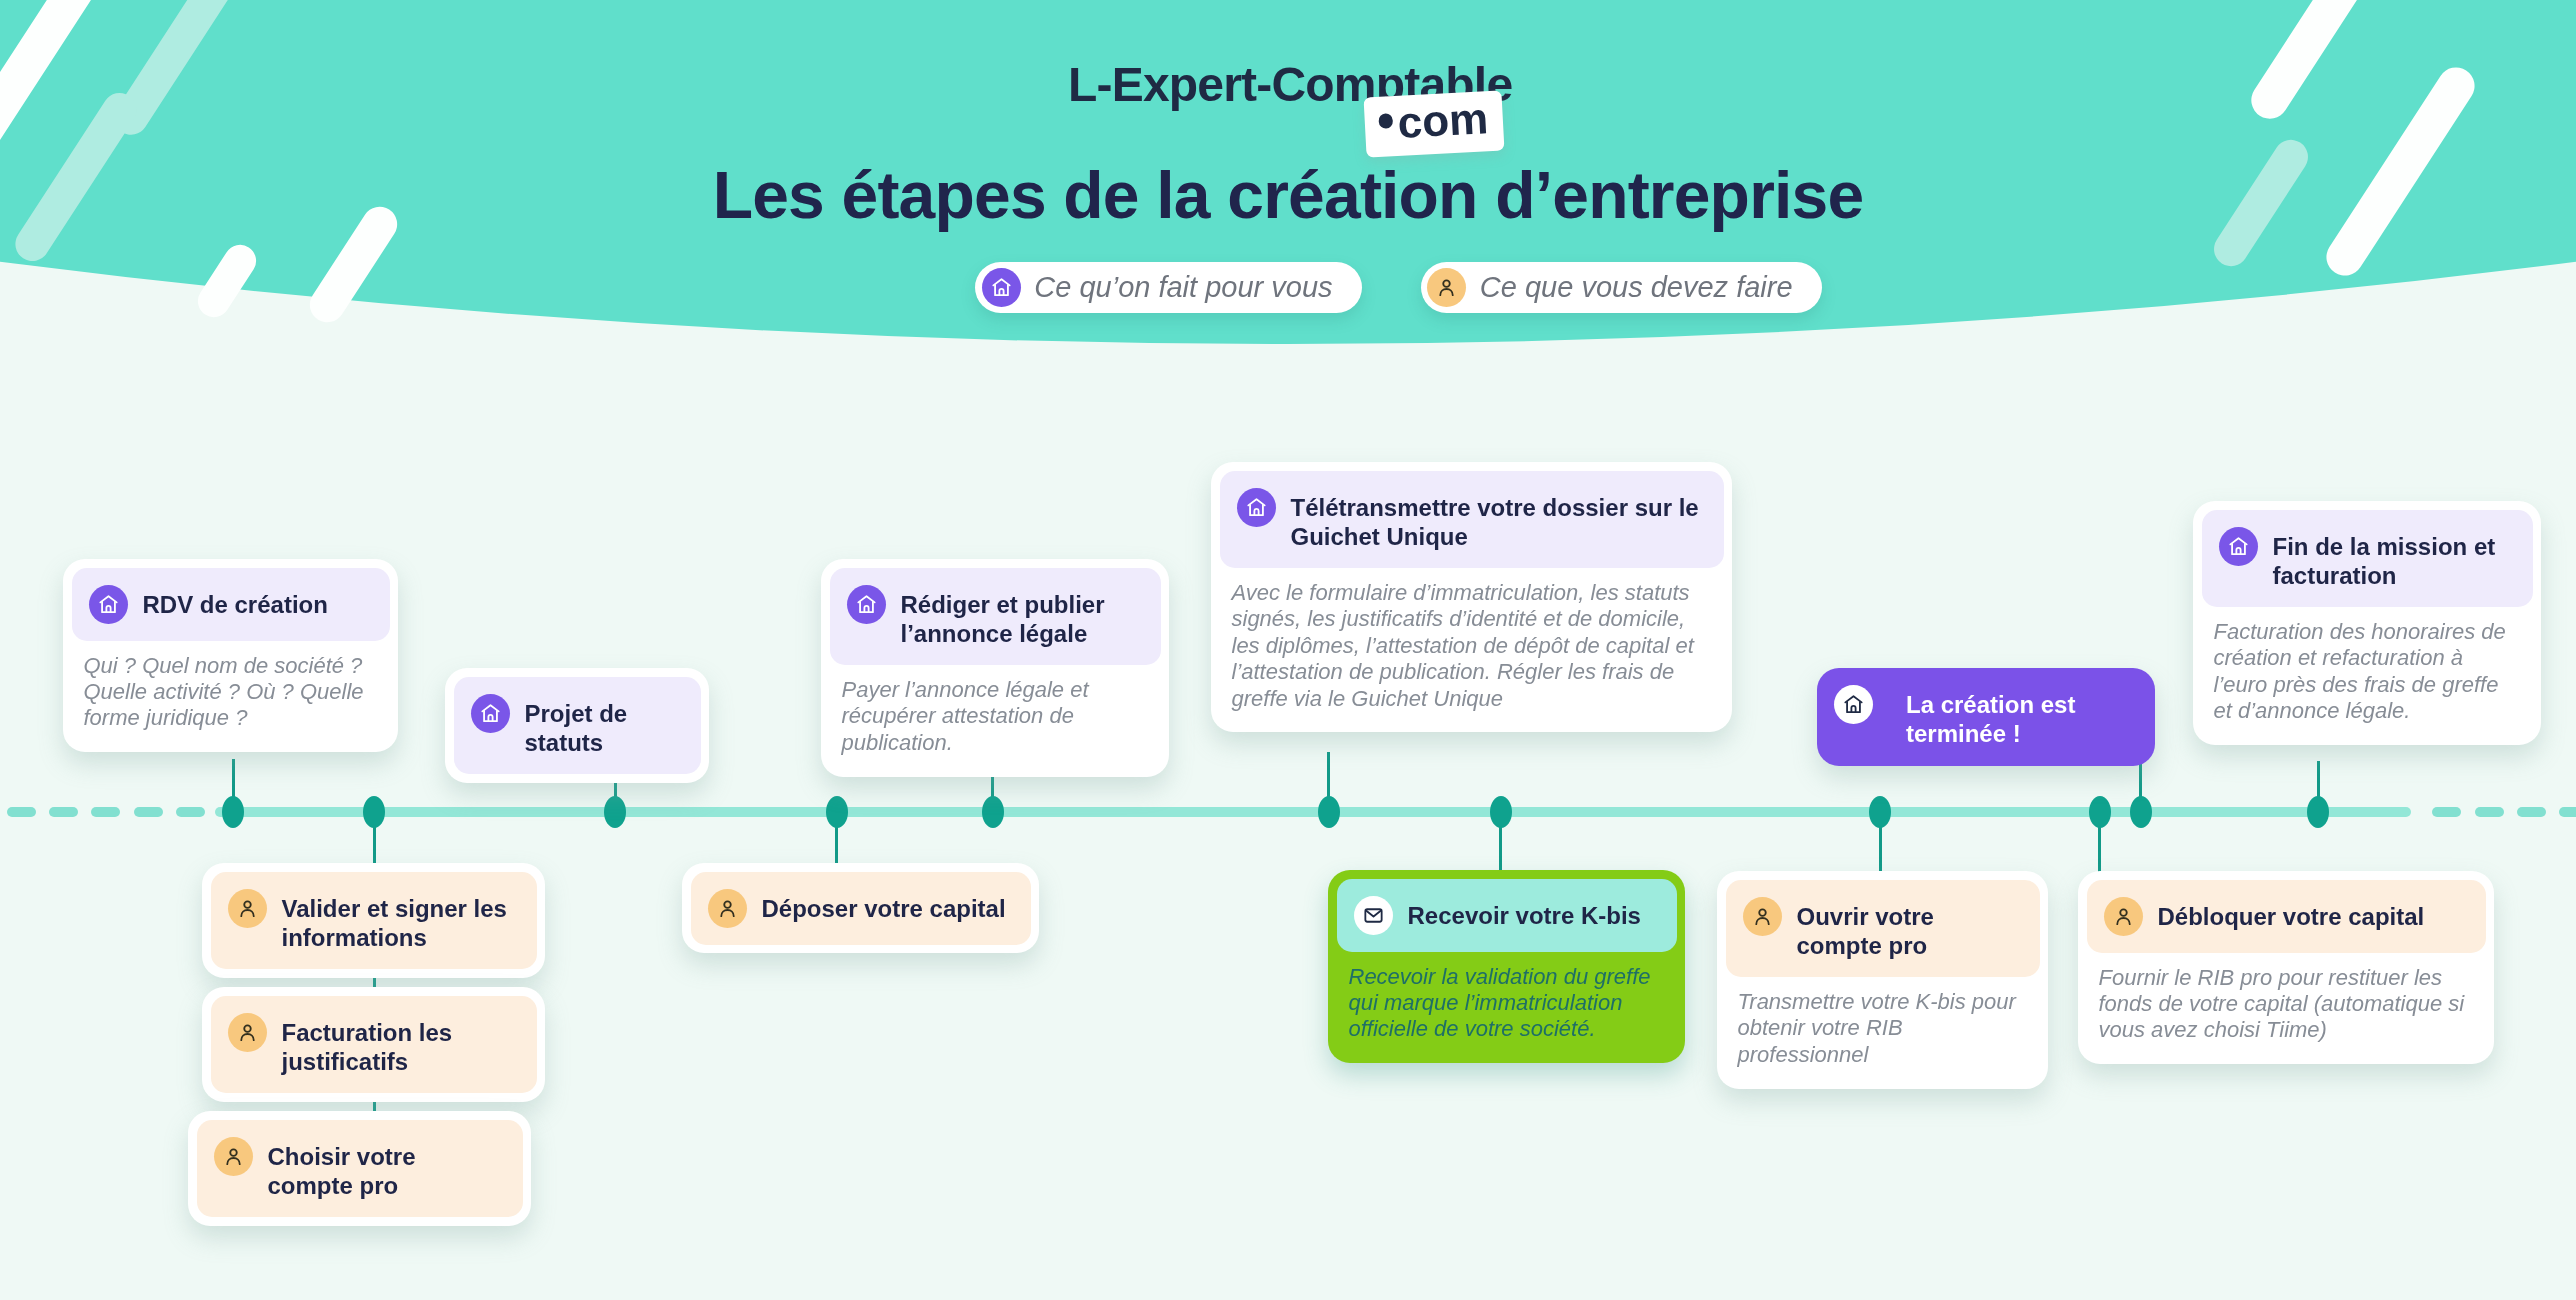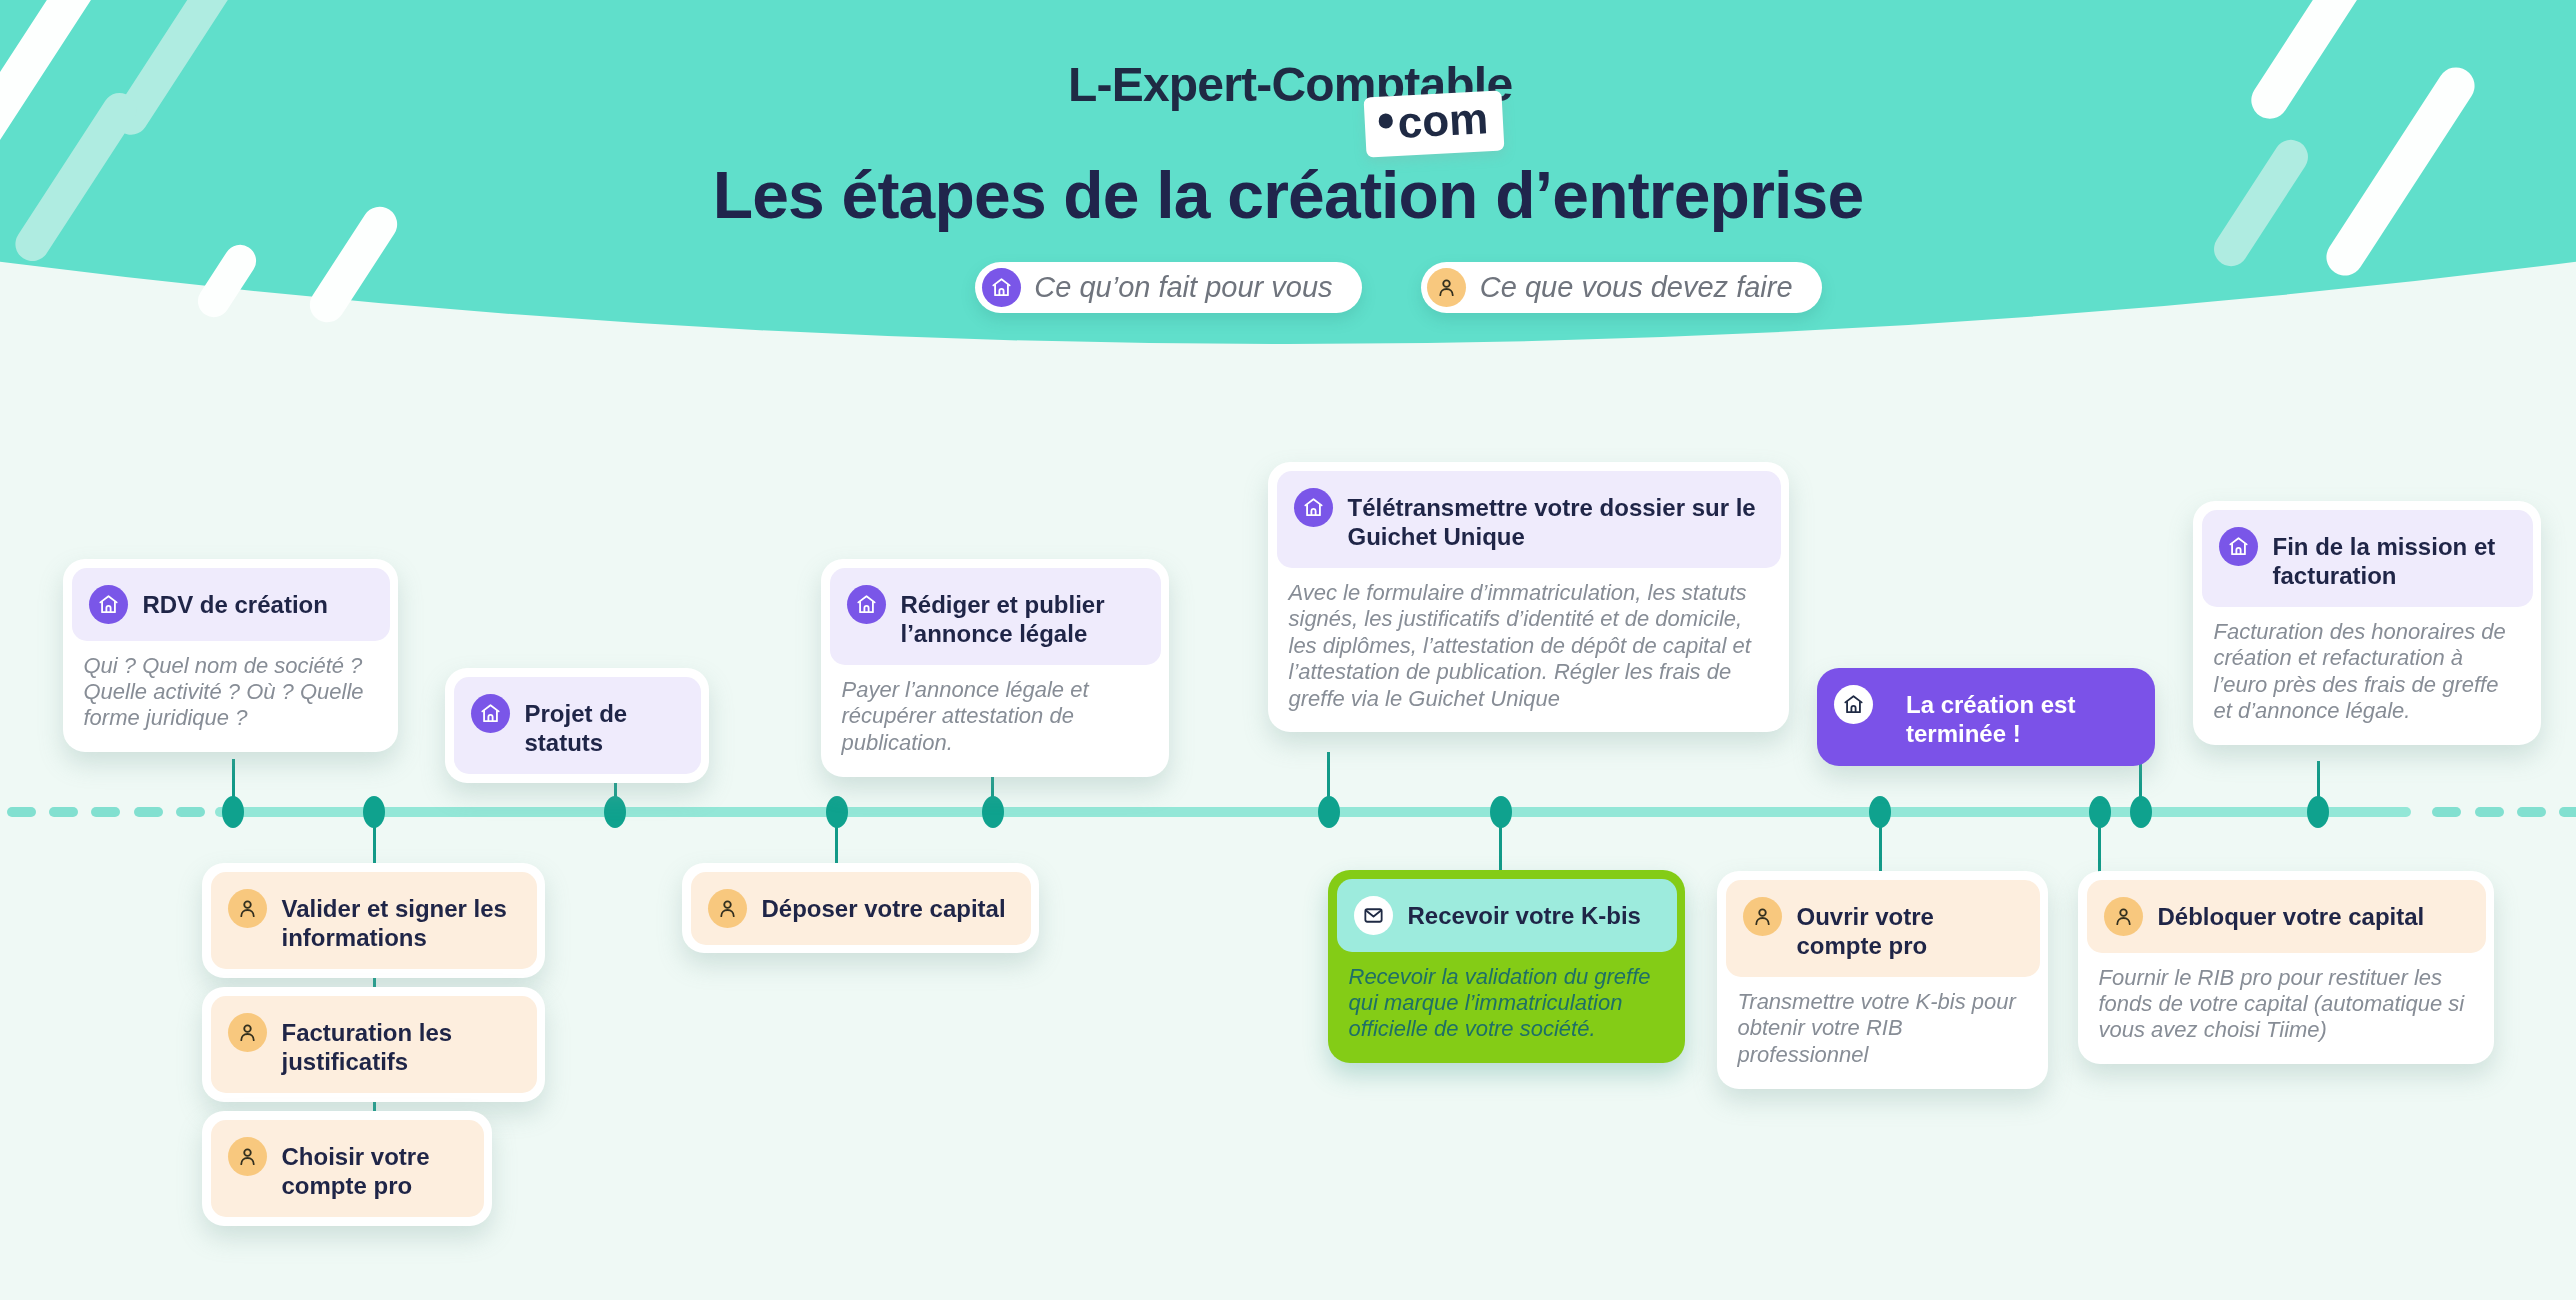--- a/index.html
+++ b/index.html
@@ -197,21 +197,21 @@
       <span class="icon-circle ic-purple">
           <svg viewBox="0 0 24 24">
             <use href="#g-house"></use>
           </svg>
         </span>
       <span class="card-title">Rédiger et publier l’annonce légale</span>
     </div>
     <div class="card-body">Payer l’annonce légale et récupérer attestation de publication.</div>
   </div>
 
-  <div class="card" style="left:1268px; top:462px; width:521px;">
+  <div class="card" style="left:1211px; top:462px; width:521px;">
     <div class="card-header hd-lav">
       <span class="icon-circle ic-purple">
           <svg viewBox="0 0 24 24">
             <use href="#g-house"></use>
           </svg>
         </span>
       <span class="card-title">Télétransmettre votre dossier sur le Guichet Unique</span>
     </div>
     <div class="card-body">Avec le formulaire d’immatriculation, les statuts signés, les justificatifs d’identité et de domicile, les diplômes, l’attestation de dépôt de capital et l’attestation de publication. Régler les frais de greffe via le Guichet Unique</div>
   </div>
@@ -252,21 +252,21 @@
     <div class="card-header hd-peach">
       <span class="icon-circle ic-orange">
           <svg viewBox="0 0 24 24">
             <use href="#g-person"></use>
           </svg>
         </span>
       <span class="card-title">Facturation les justificatifs</span>
     </div>
   </div>
 
-  <div class="card" style="left:202px; top:1111px; width:290px;">
+  <div class="card" style="left:188px; top:1111px; width:343px;">
     <div class="card-header hd-peach">
       <span class="icon-circle ic-orange">
           <svg viewBox="0 0 24 24">
             <use href="#g-person"></use>
           </svg>
         </span>
       <span class="card-title">Choisir votre compte pro</span>
     </div>
   </div>
 

